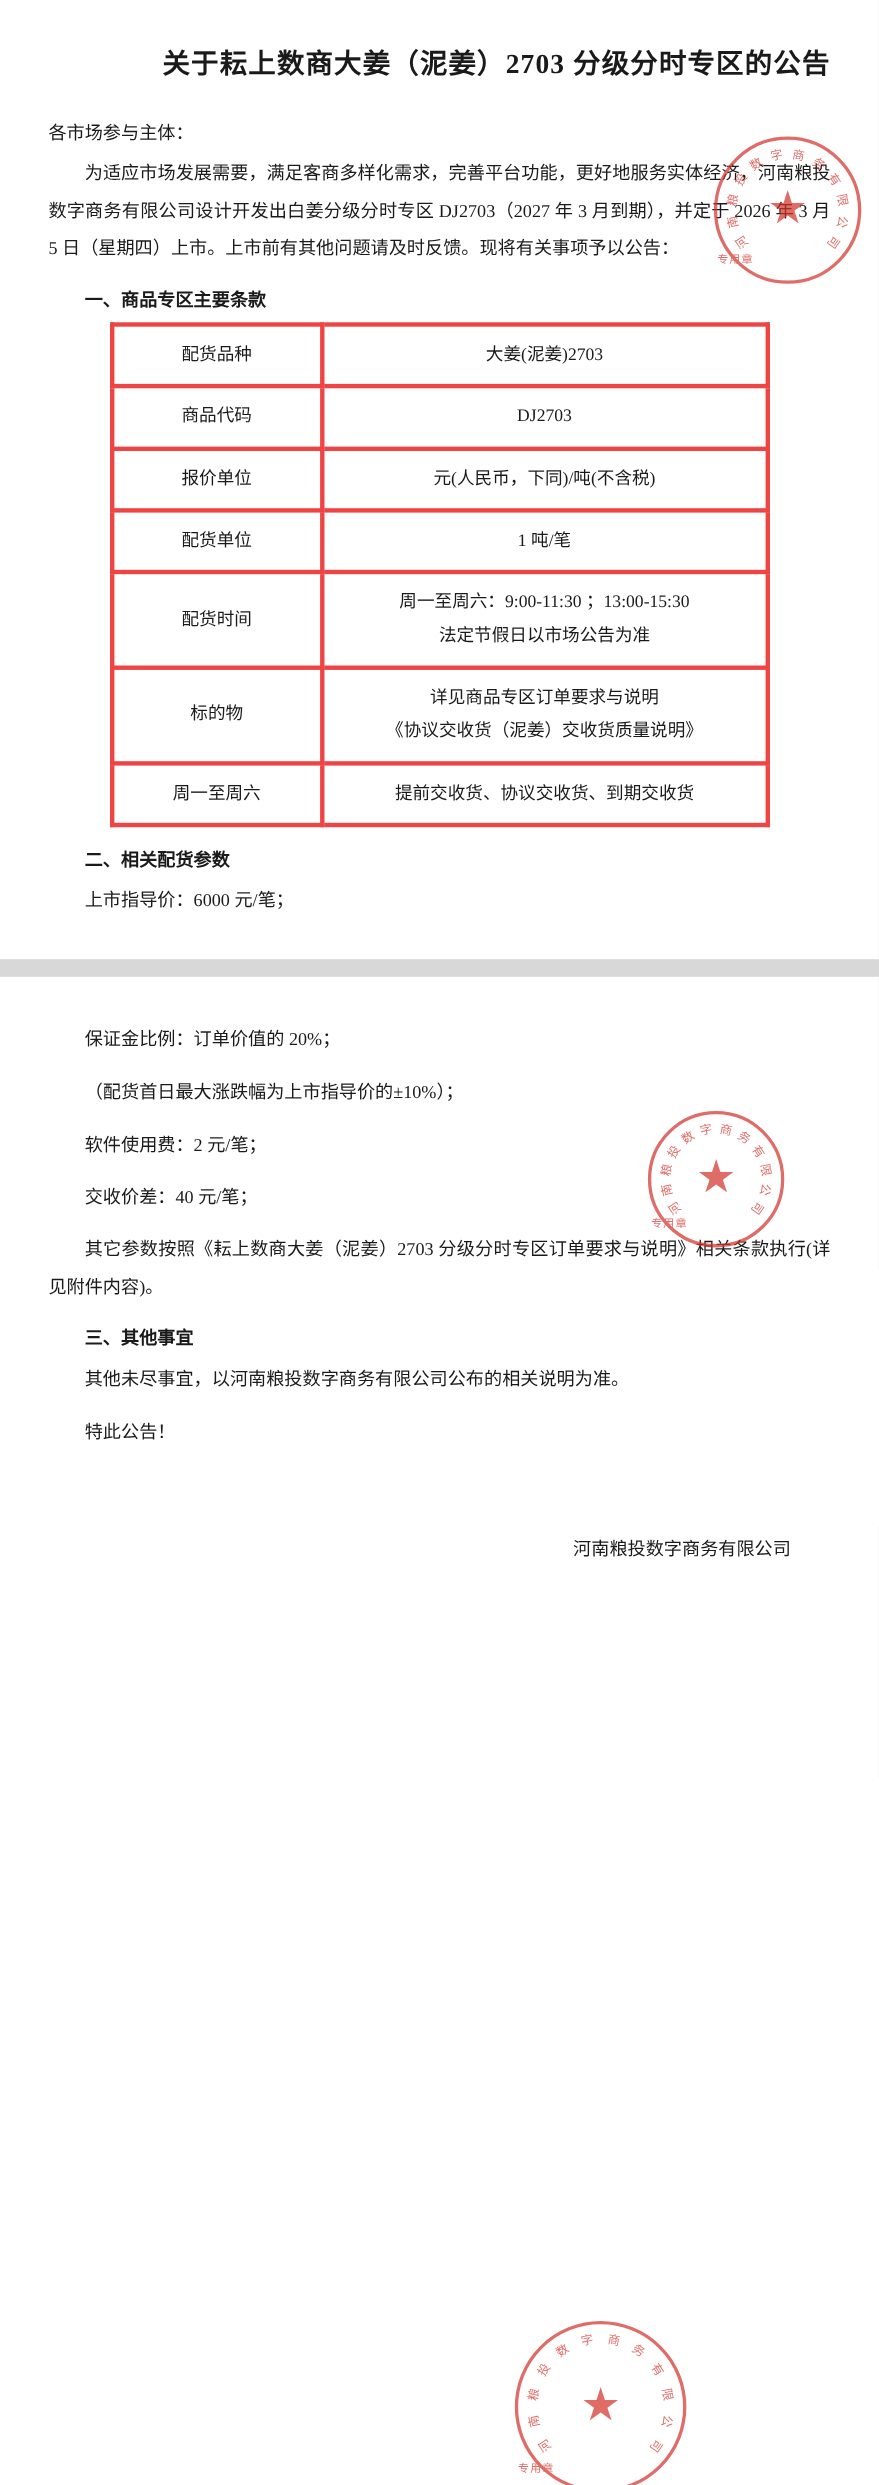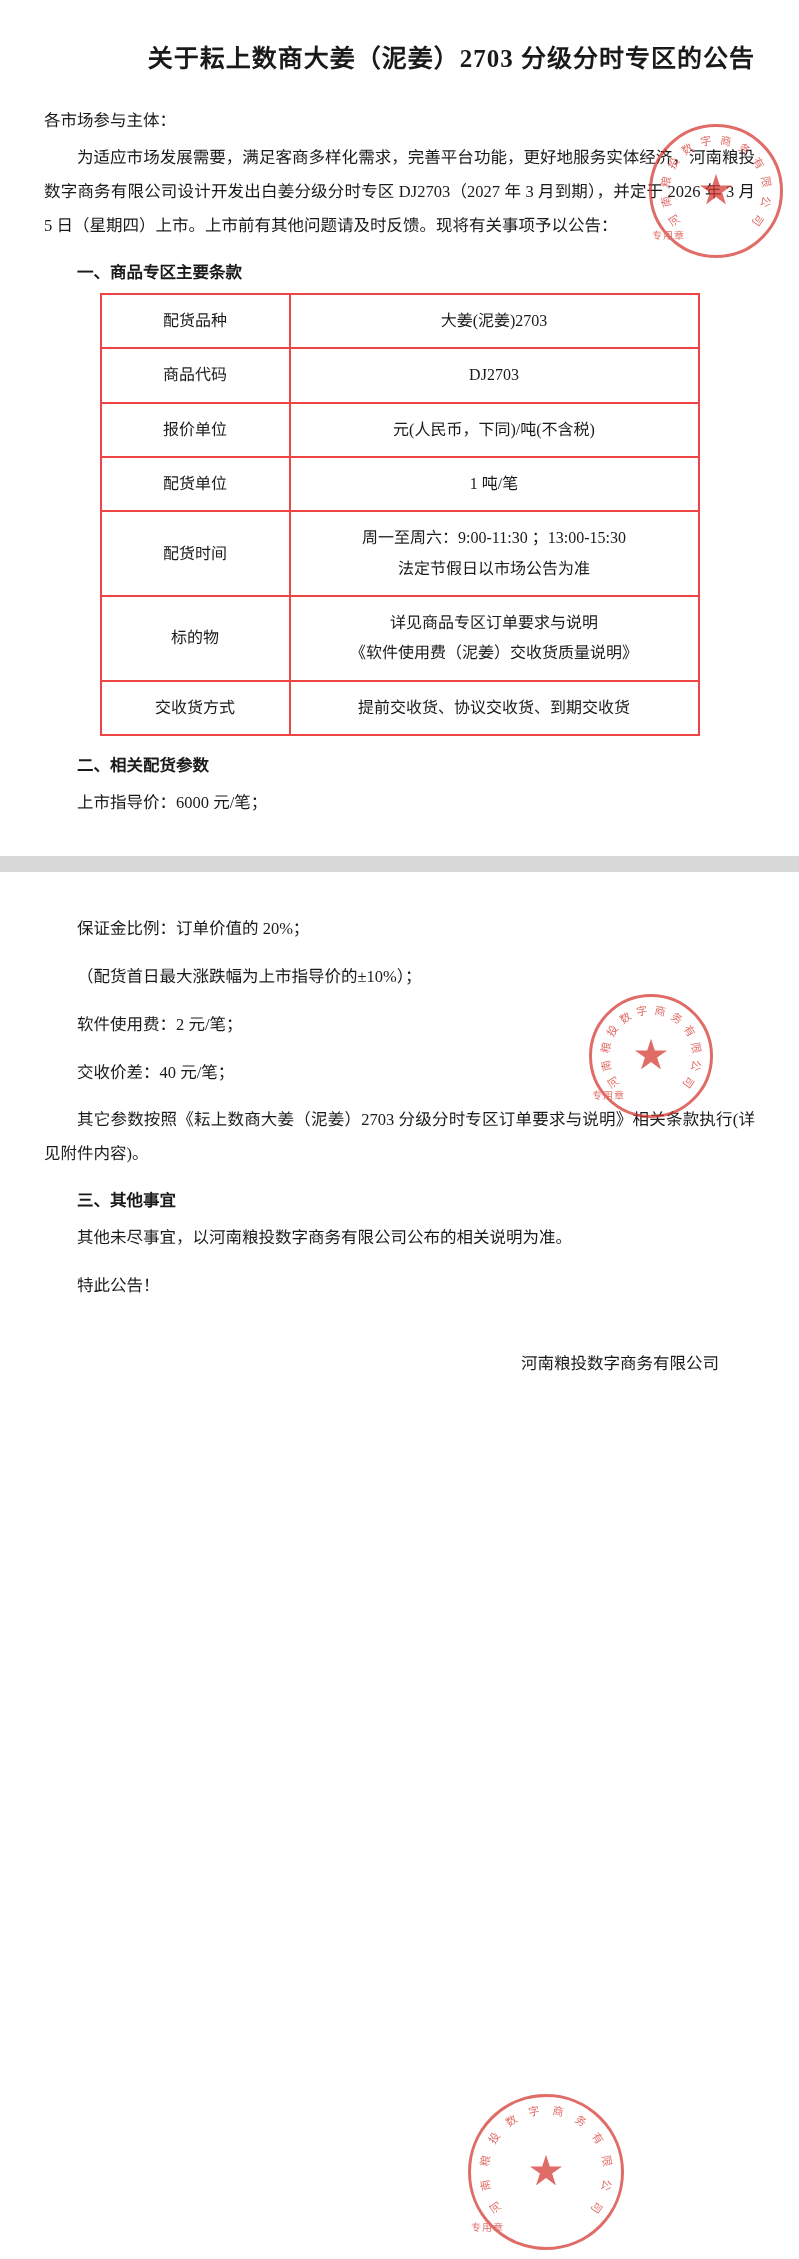--- a/index.html
+++ b/index.html
@@ -61,34 +61,34 @@
   .body-block {
     margin-bottom: 2px;
   }
   table.terms {
     border-collapse: collapse;
     width: 600px;
     margin: 6px auto 4px auto;
     table-layout: fixed;
   }
   table.terms td {
-    border: 2px solid #ef4444;
+    border: 4px solid #ef4444;
     font-size: 16px;
     padding: 11px 6px;
     text-align: center;
     line-height: 1.9;
   }
   table.terms td.label {
     width: 175px;
   }
   .cell-lines div {
     white-space: nowrap;
   }
   .sign {
-    margin-top: 44px;
+    margin-top: 73px;
     text-align: right;
     padding-right: 36px;
     font-size: 16.5px;
     line-height: 2.1;
     position: relative;
     z-index: 1;
   }
   
   .seal {
     position: absolute;
@@ -221,26 +221,26 @@
             <div>周一至周六：9:00-11:30 ；13:00-15:30</div>
             <div>法定节假日以市场公告为准</div>
           </div>
         </td>
       </tr>
       <tr>
         <td class="label">标的物</td>
         <td>
           <div class="cell-lines">
             <div>详见商品专区订单要求与说明</div>
-            <div>《软件使用费（泥姜）交收货质量说明》</div>
-          </div>
-        </td>
-      </tr>
-      <tr>
-        <td class="label">交收货方式</td>
+            <div>《协议交收货（泥姜）交收货质量说明》</div>
+          </div>
+        </td>
+      </tr>
+      <tr>
+        <td class="label">周一至周六</td>
         <td>
           <div class="cell-lines">
             <div>提前交收货、协议交收货、到期交收货</div>
           </div>
         </td>
       </tr>
     </tbody>
   </table>
 
   <p class="sect">二、相关配货参数</p>

